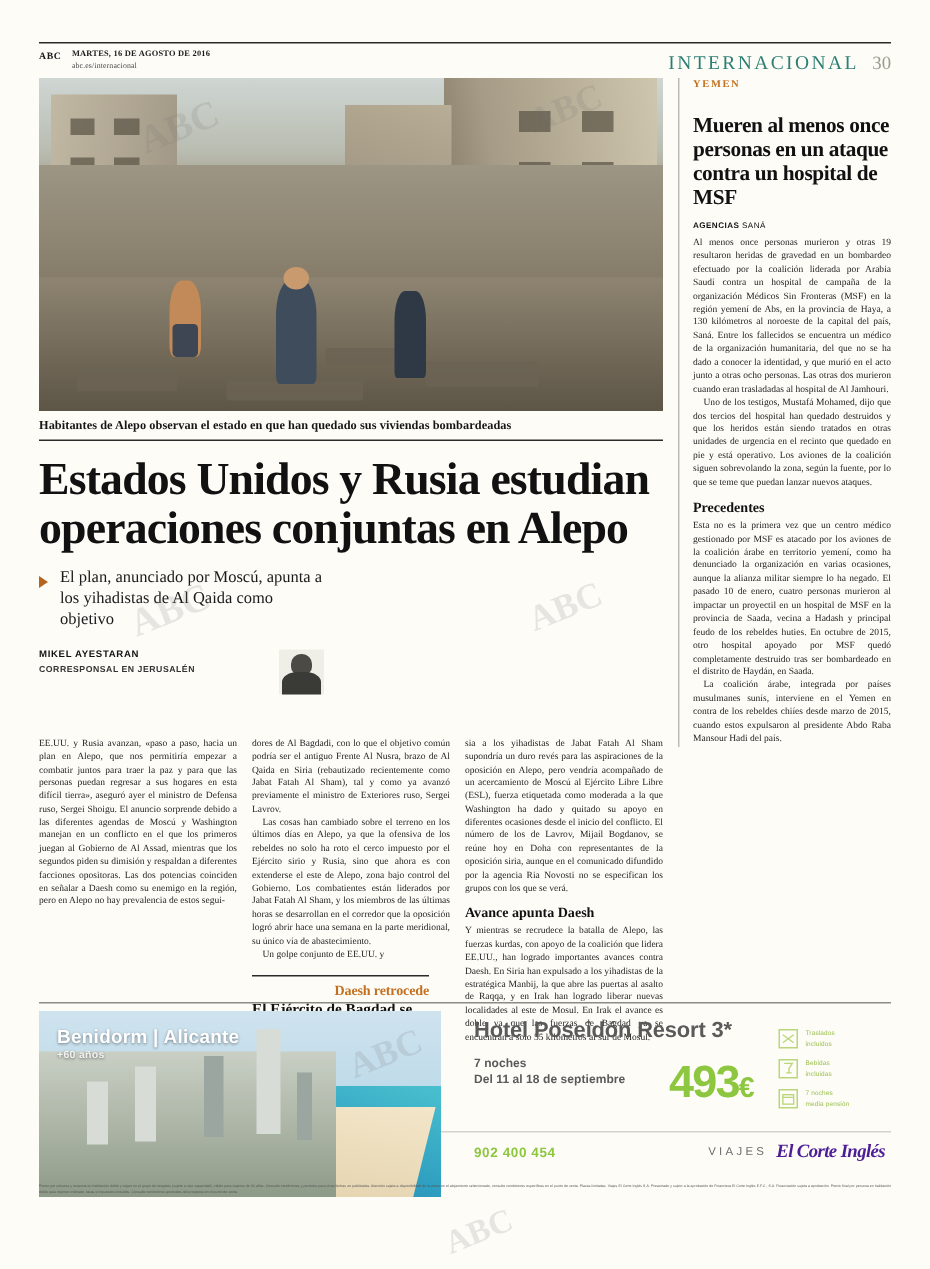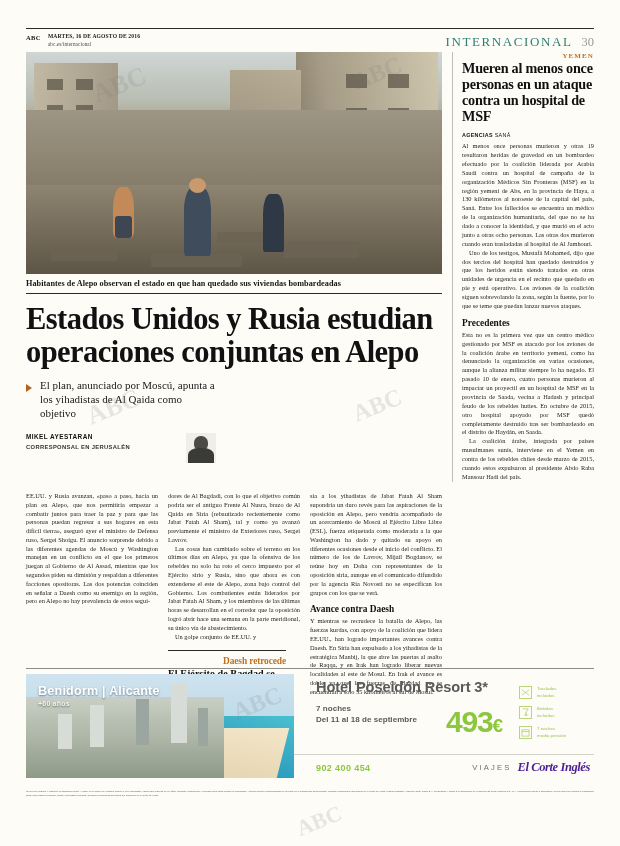--- a/index.html
+++ b/index.html
@@ -164,22 +164,21 @@
   }
 
   
   .rail {
     position:absolute; left:452px; top:52px; width:142px;
     border-left:.9px solid #bdbdb4; padding-left:9px;
   }
   .rail-kicker {
     font-family:"Liberation Serif", serif;
     font-weight:bold; font-size:7px; letter-spacing:1.1px; color:#c2701f;
-    margin-bottom:0;
-    text-align:right;
+    margin-bottom:16px;
   }
   .rail-headline {
     font-family:"Liberation Serif", serif;
     font-weight:bold; font-size:14.2px; line-height:1.13; letter-spacing:-.25px; color:#111;
   }
   .rail-byline {
     margin-top:8px;
     font-family:"Liberation Sans", sans-serif; font-size:5.4px; letter-spacing:.3px; color:#111;
   }
   .rail-byline b { font-weight:bold; }
@@ -191,21 +190,21 @@
   .rail p + p { text-indent:7px; }
   .rail .subhead { font-size:9.4px; margin:7px 0 3px; }
 
   
   .ad {
     position:absolute; left:26px; top:668px; width:568px; height:112px;
     border-top:1.1px solid #8c8c84;
     display:flex;
   }
   .ad-photo {
-    width:268px; height:104px; margin-top:5px; position:relative; overflow:hidden;
+    width:268px; height:124px; margin-top:5px; position:relative; overflow:hidden;
     background:linear-gradient(#cfe3ef,#a8cfe0);
   }
   .ad-photo .sea {
     position:absolute; right:0; top:40%; width:46%; height:60%;
     background:linear-gradient(200deg,#49c0cf,#2f9ec0 60%,#1f7ea6);
   }
   .ad-photo .sand {
     position:absolute; right:4%; top:52%; width:44%; height:48%;
     background:linear-gradient(190deg,#f3e6c9,#e3d2ad);
     transform:skewX(-14deg);
@@ -373,21 +372,21 @@
       <p>Las cosas han cambiado sobre el terreno en los últimos días en Alepo, ya que la ofensiva de los rebeldes no solo ha roto el cerco impuesto por el Ejército sirio y Rusia, sino que ahora es con extenderse el este de Alepo, zona bajo control del Gobierno. Los combatientes están liderados por Jabat Fatah Al Sham, y los miembros de las últimas horas se desarrollan en el corredor que la oposición logró abrir hace una semana en la parte meridional, su único vía de abastecimiento.</p>
       <p>Un golpe conjunto de EE.UU. y</p>
       <div class="box-item">
         <div class="box-kicker">Daesh retrocede</div>
         <div class="box-text">El Ejército de Bagdad se encuentra a solo 55 kilómetros de Mosul, plaza fuerte de Daesh en Irak</div>
       </div>
     </div>
 
     <div class="col">
       <p>sia a los yihadistas de Jabat Fatah Al Sham supondría un duro revés para las aspiraciones de la oposición en Alepo, pero vendría acompañado de un acercamiento de Moscú al Ejército Libre Libre (ESL), fuerza etiquetada como moderada a la que Washington ha dado y quitado su apoyo en diferentes ocasiones desde el inicio del conflicto. El número de los de Lavrov, Mijaíl Bogdanov, se reúne hoy en Doha con representantes de la oposición siria, aunque en el comunicado difundido por la agencia Ria Novosti no se especifican los grupos con los que se verá.</p>
-      <div class="subhead">Avance contra Daesh</div>
+      <div class="subhead">Avance apunta Daesh</div>
       <p>Y mientras se recrudece la batalla de Alepo, las fuerzas kurdas, con apoyo de la coalición que lidera EE.UU., han logrado importantes avances contra Daesh. En Siria han expulsado a los yihadistas de la estratégica Manbij, la que abre las puertas al asalto de Raqqa, y en Irak han logrado liberar nuevas localidades al este de Mosul. En Irak el avance es doble ya que las fuerzas de Bagdad ya se encuentran a solo 55 kilómetros al sur de Mosul.</p>
     </div>
   </div>
 
   <div class="rail">
     <div class="rail-kicker">YEMEN</div>
     <div class="rail-headline">Mueren al menos once personas en un ataque contra un hospital de MSF</div>
     <div class="rail-byline">
       <b>AGENCIAS</b>
       <span>SANÁ</span>

